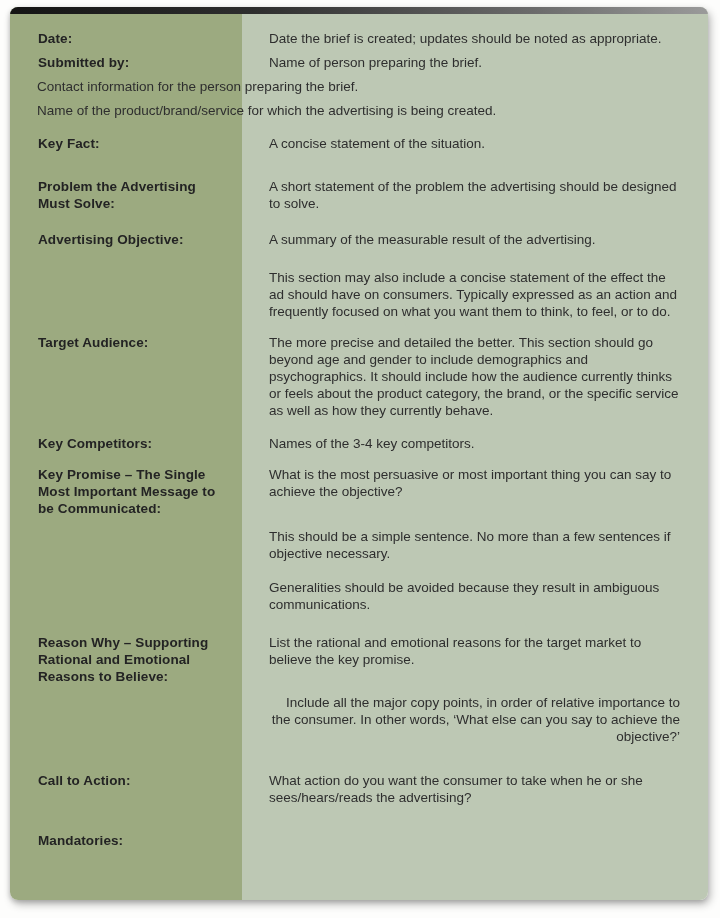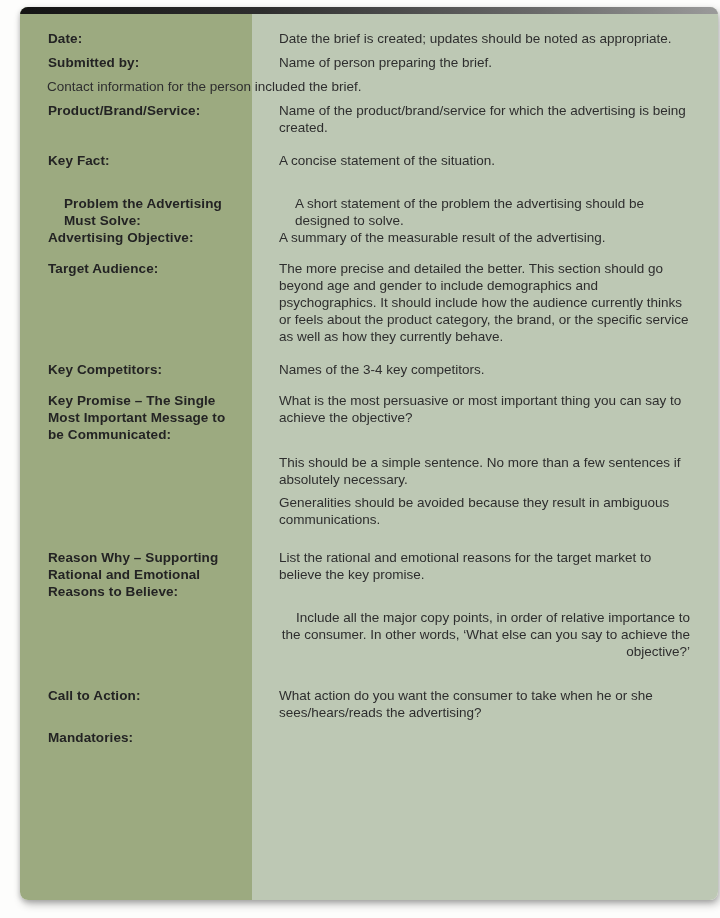--- a/index.html
+++ b/index.html
@@ -9,21 +9,21 @@
     font-family: "Liberation Sans", "DejaVu Sans", sans-serif;
     overflow: hidden;
   }
   .page {
     position: relative;
     width: 720px; height: 918px;
     background: #fdfdfc;
   }
   .panel {
     position: absolute;
-    left: 20px; top: 7px;
+    left: 10px; top: 7px;
     width: 698px; height: 893px;
     border-radius: 8px;
     overflow: hidden;
     background: linear-gradient(to right, var(--left-col, #9CAA80) 0, var(--left-col, #9CAA80) 232px, var(--right-col, #BDC8B4) 232px, var(--right-col, #BDC8B4) 100%);
     box-shadow: 2px 4px 8px rgba(0,0,0,0.30), -1px 2px 4px rgba(0,0,0,0.12);
   }
   .top-edge {
     position: absolute;
     top: 0; left: 0; right: 0;
     height: 7px;
@@ -52,29 +52,29 @@
     padding-left: 27px;
     padding-right: 28px;
     font-size: 13.5px;
     line-height: 17px;
     color: #2e2e2e;
   }
   .cell-desc p { margin: 0; }
   
   .mt7  { margin-top: 7px; }
   .mt16 { margin-top: 16px; justify-content: flex-end; }
-  .mt26 { margin-top: 26px; margin-left: 16px; }
-  .mt19 { }
+  .mt26 { margin-top: 26px; }
+  .mt19 { margin-top: 19px; }
   .mt21 { margin-top: 21px; }
   .mt14 { margin-top: 14px; }
   .mt11 { margin-top: 11px; }
-  .mt17 { margin-top: 6px; align-items: flex-end; }
+  .mt17 { margin-top: 17px; align-items: flex-end; }
   .mt6  { margin-top: 9px; text-align: right; }
   .mt27 { margin-top: 27px; }
-  .mt22 { margin-top: 8px; }
+  .mt22 { margin-top: 26px; }
 </style>
 </head>
 <body>
 
 <div class="page">
   <div class="panel">
     <div class="top-edge"></div>
     <div class="rows">
 
       <div class="row">
@@ -86,26 +86,25 @@
 
       <div class="row mt7">
         <div class="cell-label">Submitted by:</div>
         <div class="cell-desc">
             <p>Name of person preparing the brief.</p>
           </div>
       </div>
 
       <div class="row mt7">
         <div class="cell-desc">
-            <p>Contact information for the person included the brief.</p>
+            <p>Contact information for the person preparing the brief.</p>
           </div>
       </div>
 
       <div class="row mt7">
-        <div class="cell-label">Product/Brand/Service:</div>
         <div class="cell-desc">
             <p>Name of the product/brand/service for which the advertising is being created.</p>
           </div>
       </div>
 
       <div class="row mt16">
         <div class="cell-label">Key Fact:</div>
         <div class="cell-desc">
             <p>A concise statement of the situation.</p>
           </div>
@@ -118,20 +117,26 @@
           </div>
       </div>
 
       <div class="row mt19">
         <div class="cell-label">Advertising Objective:</div>
         <div class="cell-desc">
             <p>A summary of the measurable result of the advertising.</p>
           </div>
       </div>
 
+      <div class="row mt21">
+        <div class="cell-label"></div>
+        <div class="cell-desc">
+            <p>This section may also include a concise statement of the effect the ad should have on consumers. Typically expressed as an action and frequently focused on what you want them to think, to feel, or to do.</p>
+          </div>
+      </div>
 
       <div class="row mt14">
         <div class="cell-label">Target Audience:</div>
         <div class="cell-desc">
             <p>The more precise and detailed the better. This section should go beyond age and gender to include demographics and psychographics. It should include how the audience currently thinks or feels about the product category, the brand, or the specific service as well as how they currently behave.</p>
           </div>
       </div>
 
       <div class="row mt16">
         <div class="cell-label">Key Competitors:</div>
@@ -143,21 +148,21 @@
       <div class="row mt14">
         <div class="cell-label">Key Promise – The Single Most Important Message to be Communicated:</div>
         <div class="cell-desc">
             <p>What is the most persuasive or most important thing you can say to achieve the objective?</p>
           </div>
       </div>
 
       <div class="row mt11">
         <div class="cell-label"></div>
         <div class="cell-desc">
-            <p>This should be a simple sentence. No more than a few sentences if absolutely necessary.</p>
+            <p>This should be a simple sentence. No more than a few sentences if objective necessary.</p>
           </div>
       </div>
 
       <div class="row mt17">
         <div class="cell-label"></div>
         <div class="cell-desc">
             <p>Generalities should be avoided because they result in ambiguous communications.</p>
           </div>
       </div>
 

